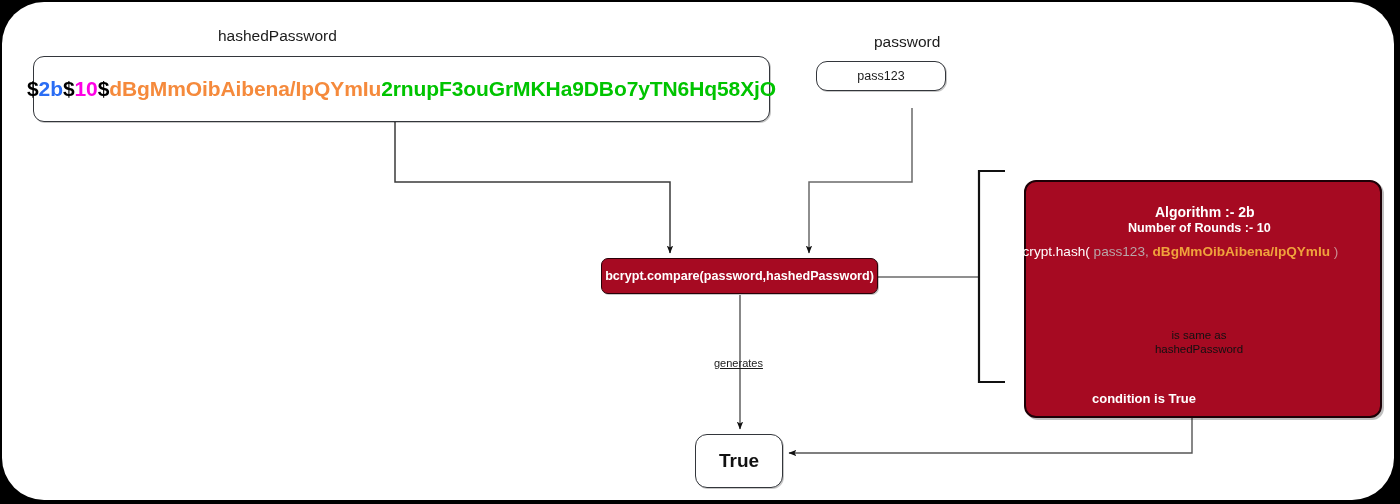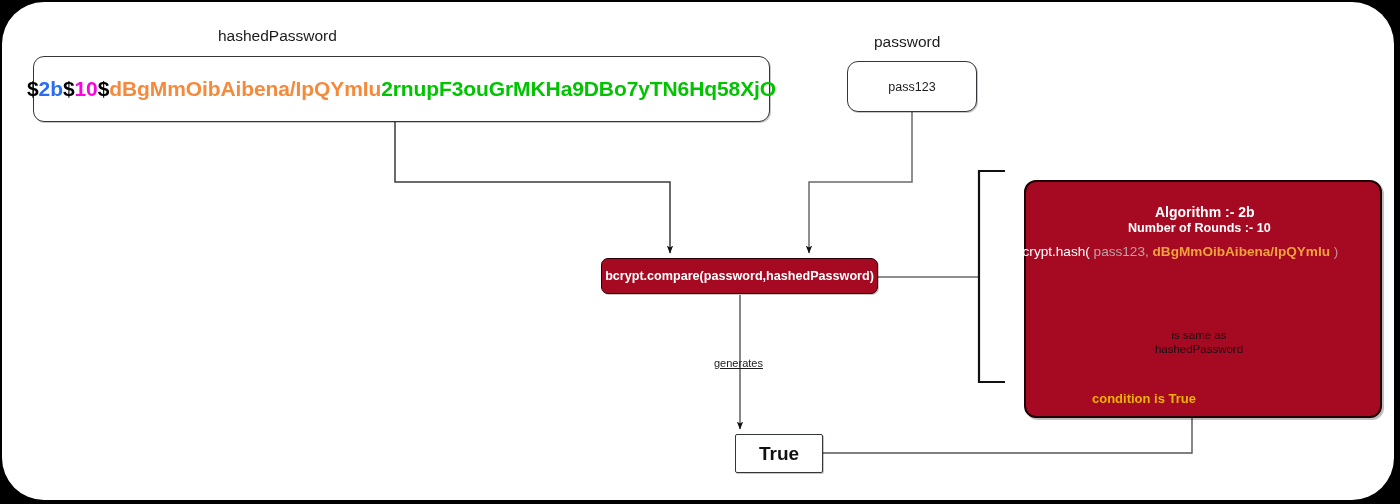--- a/index.html
+++ b/index.html
@@ -19,50 +19,50 @@
 
   
   #hp-label{left:218px;top:27px;font-size:15.5px;}
   #hp-box{left:33px;top:56px;width:737px;height:66px;border-radius:11px;}
   #hp-text{font-size:21px;font-weight:bold;letter-spacing:-.1px;white-space:nowrap;}
   .c-blk{color:#000;} .c-blue{color:#2a6df4;} .c-mag{color:#ff00e5;}
   .c-org{color:#f58a3c;} .c-grn{color:#00c400;}
 
   
   #pw-label{left:874px;top:33px;font-size:15.5px;}
-  #pw-box{left:847px;top:61px;width:130px;height:51px;border-radius:11px;}
+  #pw-box{left:816px;top:61px;width:130px;height:30px;border-radius:11px;}
   #pw-text{font-size:12.5px;color:#1b1b1b;}
 
   
   #cmp-box{left:601px;top:258px;width:277px;height:36px;
            background:#a60a22;border:1.4px solid #2a0008;border-radius:7px;}
   #cmp-text{color:#fff;font-size:12.6px;font-weight:bold;white-space:nowrap;}
 
   
-  #true-box{left:695px;top:434px;width:88px;height:39px;border-radius:2px;margin-left:40px;}
+  #true-box{left:695px;top:434px;width:88px;height:54px;border-radius:12px;}
   #true-text{font-size:19px;font-weight:bold;color:#111;}
 
   
   #gen-label{left:714px;top:357px;font-size:11px;color:#1b1b1b;text-decoration:underline;}
 
   
   #panel{position:absolute;left:1024px;top:180px;width:354px;height:234px;
          background:#a60a22;border:2px solid #1d0006;border-radius:12px;
          box-shadow:2px 2px 0 rgba(0,0,0,.25);}
   #alg-line{left:1155px;top:204px;font-size:14px;color:#fff;font-weight:bold;}
   #rounds-line{left:1128px;top:221px;font-size:12.6px;color:#fff;font-weight:bold;}
   #hash-call{left:1015px;top:244px;font-size:13.6px;white-space:nowrap;}
   #hash-call .fn{color:#ffffff;font-weight:normal;}
   #hash-call .arg{color:#b9a6a9;}
   #hash-call .hash{color:#f0a23c;font-weight:bold;}
   #hash-call .paren{color:#c98f93;}
   #diamond-text{position:absolute;left:1130px;top:328px;width:138px;
                 text-align:center;font-size:11.5px;color:#111;line-height:14px;}
 
-  #cond-label{left:1092px;top:391px;font-size:13px;color:#eab308;font-weight:bold;}
+  #cond-label{left:1092px;top:391px;font-size:13px;color:#ffffff;font-weight:bold;}
 
   svg.wires{position:absolute;left:0;top:0;width:1400px;height:504px;
             pointer-events:none;}
 </style>
 </head>
 <body>
 
 <div id="canvas">
   <div id="frame"></div>
 

